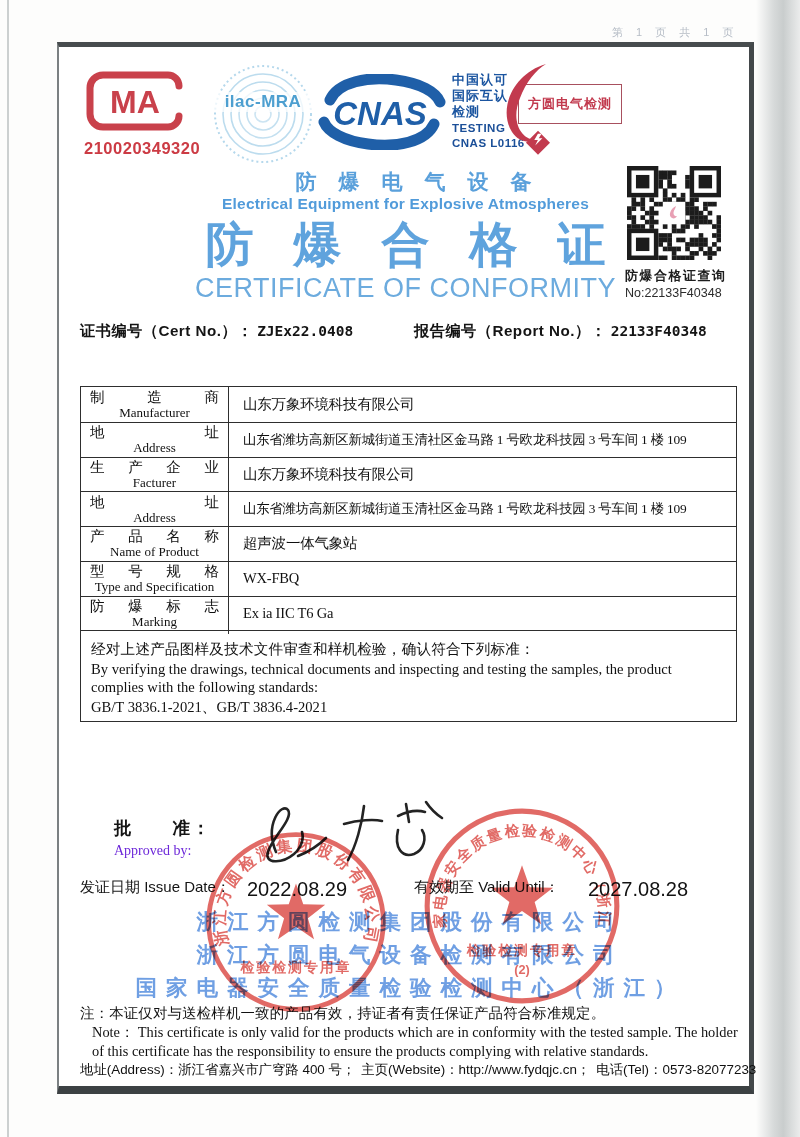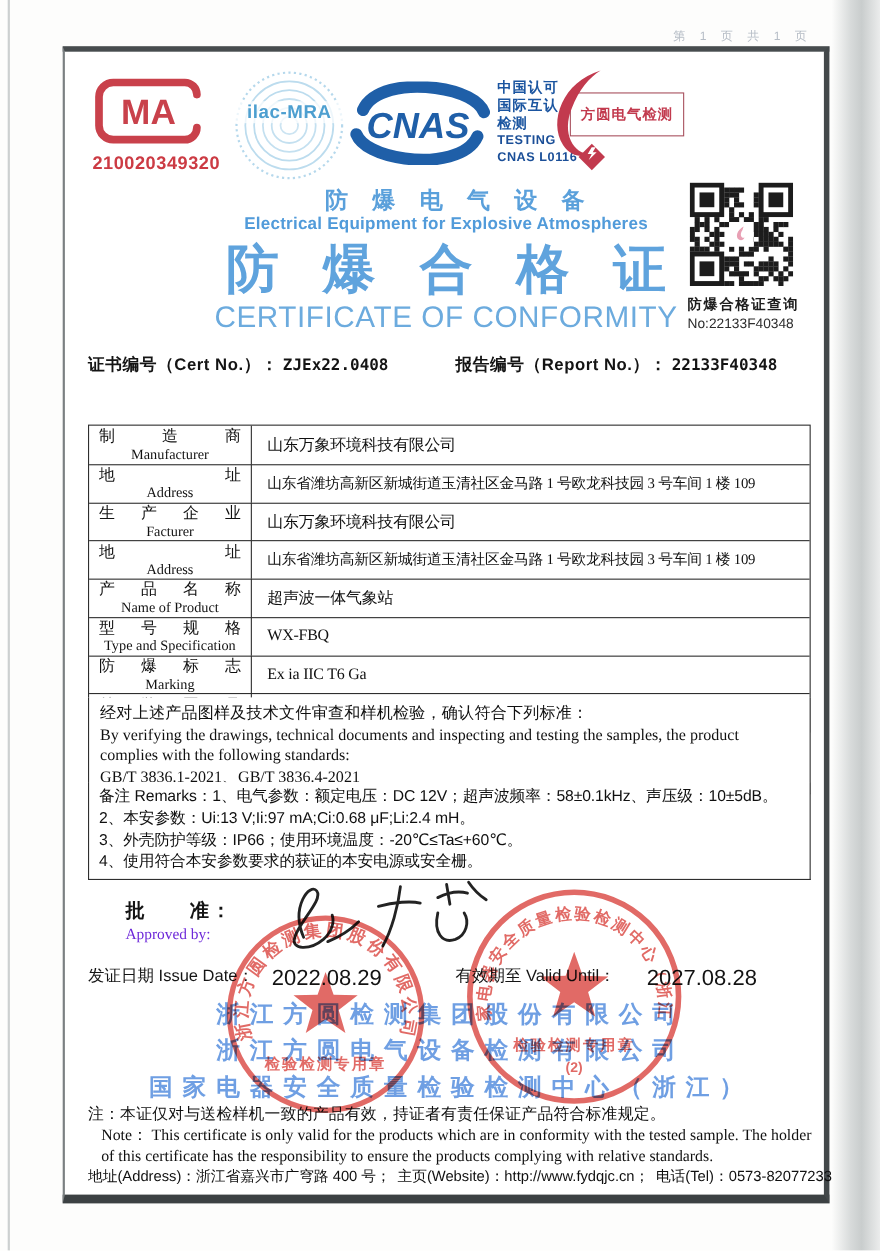--- a/index.html
+++ b/index.html
@@ -386,26 +386,20 @@
     </div>
     <div class="cell val">WX-FBQ-000</div>
   </div>
 
   <div class="abs stdbox">
     <div class="cnl">经对上述产品图样及技术文件审查和样机检验，确认符合下列标准：</div>
     <div class="enl">By verifying the drawings, technical documents and inspecting and testing the samples, the product complies with the following standards:</div>
     <div class="gbl">GB/T 3836.1-2021、GB/T 3836.4-2021</div>
   </div>
 
-  <div class="abs rembox">
-    <div class="rline">备注 Remarks：1、电气参数：额定电压：DC 12V；超声波频率：58±0.1kHz、声压级：10±5dB。</div>
-    <div class="rline">2、本安参数：Ui:13 V;Ii:97 mA;Ci:0.68 μF;Li:2.4 mH。</div>
-    <div class="rline">3、外壳防护等级：IP66；使用环境温度：-20℃≤Ta≤+60℃。</div>
-    <div class="rline">4、使用符合本安参数要求的获证的本安电源或安全栅。</div>
-  </div>
 
   <div class="abs appr-cn">批　　准：</div>
   <div class="abs appr-en">Approved by:</div>
   <svg class="abs sig" viewBox="0 0 205 76">
     <g fill="none" stroke="#232323" stroke-width="2.6" stroke-linecap="round">
       <path d="M28,58 C16,30 34,8 40,16 C46,24 24,44 20,58 C16,70 34,70 46,60 C54,53 56,44 54,38"></path>
       <path d="M50,62 C60,58 70,52 78,44"></path>
       <path d="M96,30 C110,26 126,25 134,27"></path>
       <path d="M116,12 C114,30 108,52 100,66"></path>
       <path d="M150,22 C160,17 170,16 177,18"></path>

